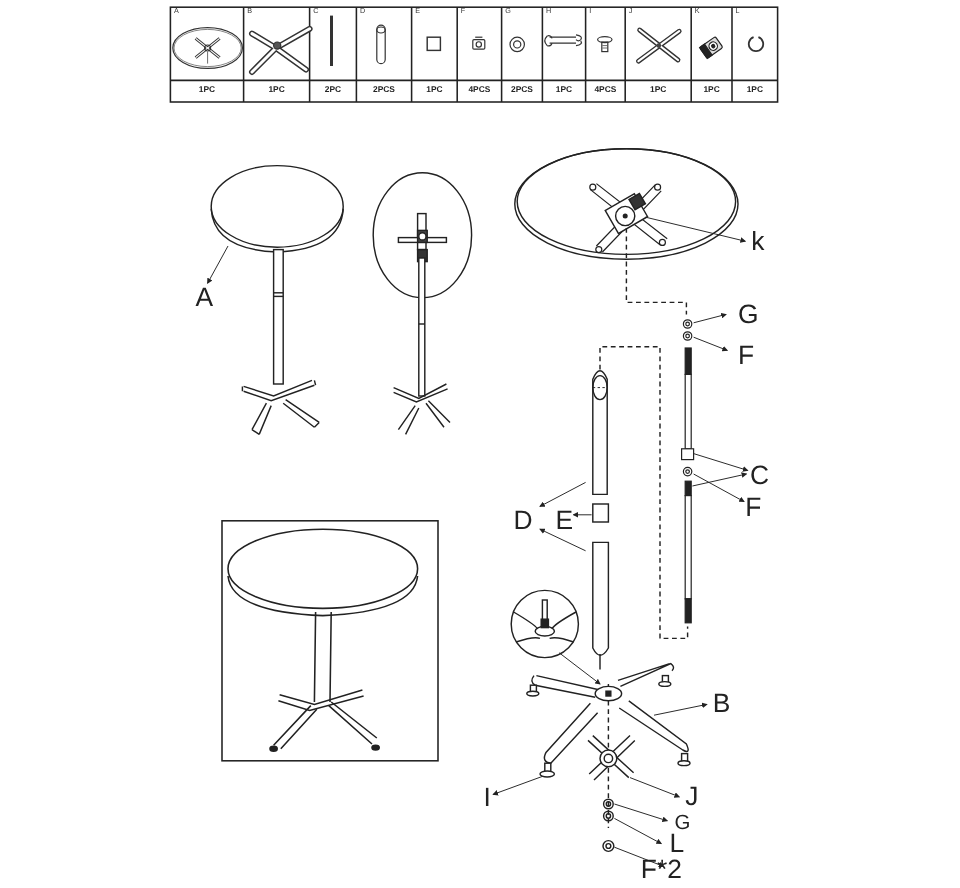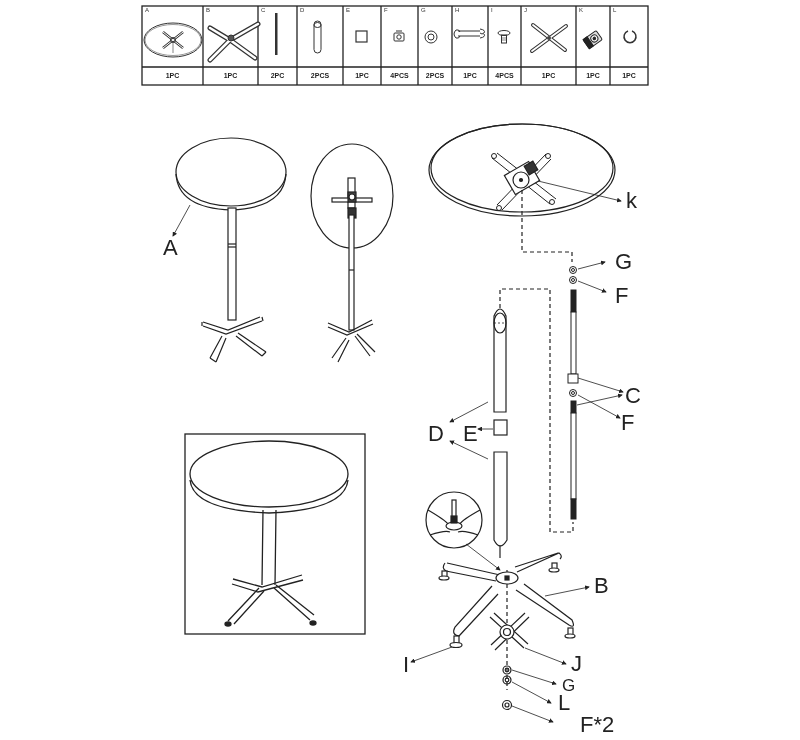--- a/index.html
+++ b/index.html
@@ -292,14 +292,14 @@
   <span class="callout" style="left:615px;top:285px">F</span>
   <span class="callout" style="left:625px;top:385px">C</span>
   <span class="callout" style="left:621px;top:412px">F</span>
   <span class="callout" style="left:428px;top:423px">D</span>
   <span class="callout" style="left:463px;top:423px">E</span>
   <span class="callout" style="left:594px;top:575px">B</span>
   <span class="callout" style="left:403px;top:654px">I</span>
   <span class="callout" style="left:571px;top:653px">J</span>
   <span class="callout sm" style="left:562px;top:677px">G</span>
   <span class="callout" style="left:558px;top:692px">L</span>
-  <span class="callout" style="left:580px;top:714px">F*2</span>
+  <span class="callout" style="left:534px;top:714px">F*2</span>
 </div>
 
 </body></html>

